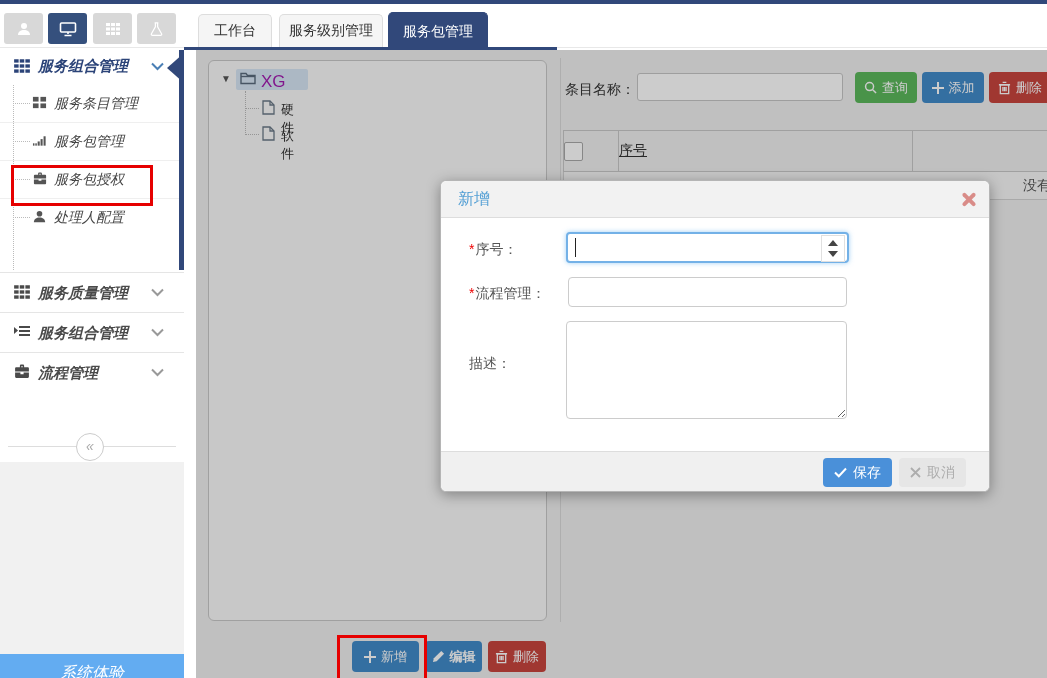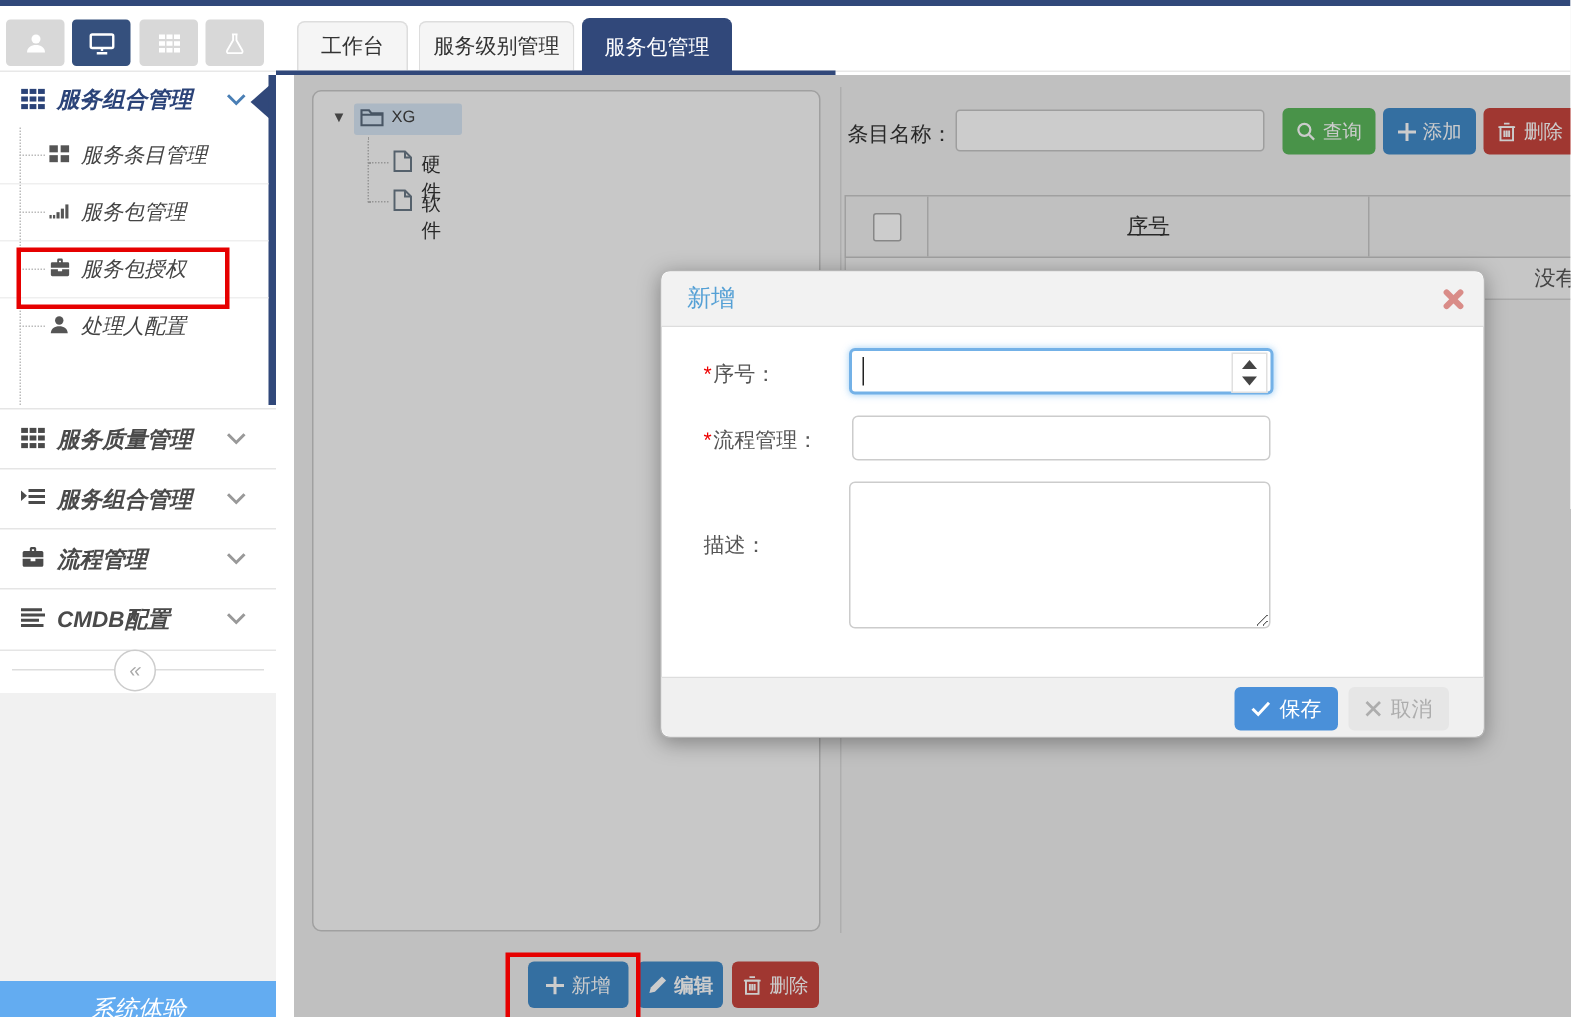--- a/index.html
+++ b/index.html
@@ -49,40 +49,40 @@
 
   
   .content{left:196px;top:50px;width:851px;height:628px;background:#f0f0f0;}
   .vdiv{position:absolute;left:364px;top:8px;height:564px;border-left:1px solid #dadada;}
   .treepanel{position:absolute;left:12px;top:10px;width:339px;height:561px;background:#fbfbfb;
         border:1px solid #c9c9c9;border-radius:6px;box-sizing:border-box;}
   .tnode-root{position:absolute;left:0;top:6px;height:22px;}
   .texp{position:absolute;left:12px;top:6px;font-size:10px;color:#555;cursor:pointer;}
   .tsel{position:absolute;left:27px;top:2px;width:72px;height:21px;background:#d7e6f5;border-radius:2px;cursor:pointer;}
   .tfold{position:absolute;left:31px;top:4px;color:#5a6b7d;}
-  .troot-lbl{position:absolute;left:52px;top:5px;font-size:11px;color:#404040;}
+  .troot-lbl{position:absolute;left:52px;top:5px;font-size:17px;color:#a21caf;}
   .tchild{position:absolute;left:0;height:22px;cursor:pointer;}
   .tchild .dot{position:absolute;left:36px;top:11px;width:14px;border-top:1px dotted #bbb;}
   .tchild .fic{position:absolute;left:53px;top:3px;color:#6b7a88;}
   .tchild .lbl{position:absolute;left:72px;top:4px;font-size:13px;color:#333;}
   .tvline{position:absolute;left:36px;top:30px;height:44px;border-left:1px dotted #bbb;}
 
   .srch-lbl{position:absolute;left:369px;top:31px;font-size:14px;color:#333;}
   .srch-input{position:absolute;left:441px;top:23px;width:206px;height:28px;box-sizing:border-box;
         border:1px solid #c6c6c6;border-radius:3px;background:#fff;font-size:13px;padding:0 6px;}
   .btn{position:absolute;height:31px;border:none;border-radius:4px;color:#fff;font-size:13px;
         display:flex;align-items:center;justify-content:center;gap:5px;cursor:pointer;
         font-family:inherit;padding:0;}
   .btn.green{background:#5cb85c;}
   .btn.blue{background:#428bca;}
   .btn.red{background:#c9453e;}
 
   .table{position:absolute;left:367px;top:80px;width:680px;}
   .thead{display:flex;height:42px;background:#f1f1f1;border:1px solid #c9c9c9;box-sizing:border-box;}
-  .th{border-right:1px solid #c9c9c9;display:flex;align-items:center;justify-content:center;
+  .th{border-right:1px solid #c9c9c9;display:flex;align-items:center;
       font-size:14px;color:#333;box-sizing:border-box;text-decoration:underline;}
   .th:last-child{border-right:none;}
   .checkbox{width:17px;height:17px;background:#fff;border:1px solid #a9a9a9;border-radius:2px;cursor:pointer;}
   .trow{height:28px;background:#f8f8f8;border:1px solid #d4d4d4;border-top:none;box-sizing:border-box;}
   .emptytext{position:absolute;left:827px;top:127px;font-size:14px;color:#555;white-space:nowrap;}
 
   .overlay{left:196px;top:50px;width:851px;height:628px;background:rgba(0,0,0,0.2);z-index:5;}
 
   
   .modal{left:440px;top:180px;width:548px;height:310px;background:#fff;border:1px solid #b5b5b5;
@@ -300,36 +300,20 @@
             <path d="M6 4V2.5A1 1 0 0 1 7 1.5h2a1 1 0 0 1 1 1V4h3.5a1 1 0 0 1 1 1v3H1.5V5a1 1 0 0 1 1-1H6zm1.3 0h1.4V3H7.3v1zM1.5 9h5v1.5h3V9h5v4a1 1 0 0 1-1 1h-11a1 1 0 0 1-1-1V9z"></path>
           </svg>
       </span>
       <span class="lbl">流程管理</span>
       <span class="chev">
         <svg width="13" height="9" viewBox="0 0 13 9" fill="none" stroke="currentColor" stroke-width="2">
             <path d="M1 1.5l5.5 5.5L12 1.5"></path>
           </svg>
       </span>
     </div>
-    <div class="sb-sec" style="top:342px;border-bottom:1px solid #e5e5e5;">
-      <span class="ic">
-        <svg width="18" height="16" viewBox="0 0 18 16" fill="currentColor">
-            <rect x="1" y="2.5" width="14" height="2"></rect>
-            <rect x="1" y="6" width="16" height="2"></rect>
-            <rect x="1" y="9.5" width="12" height="2"></rect>
-            <rect x="1" y="13" width="15" height="2"></rect>
-          </svg>
-      </span>
-      <span class="lbl">CMDB配置</span>
-      <span class="chev">
-        <svg width="13" height="9" viewBox="0 0 13 9" fill="none" stroke="currentColor" stroke-width="2">
-            <path d="M1 1.5l5.5 5.5L12 1.5"></path>
-          </svg>
-      </span>
-    </div>
 
     <div class="collapse-line"></div>
     <div class="collapse-btn">
       <span>«</span>
     </div>
 
     <div class="sb-footer">
       <span>系统体验</span>
     </div>
   </div>

